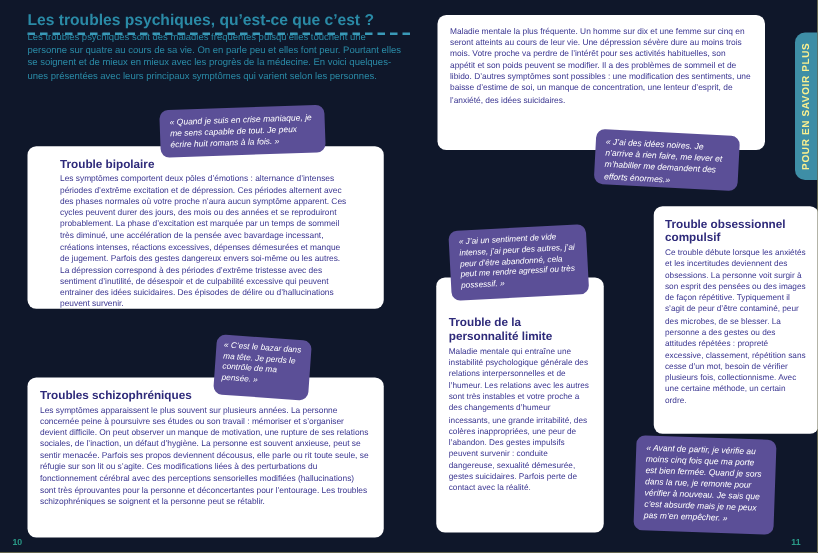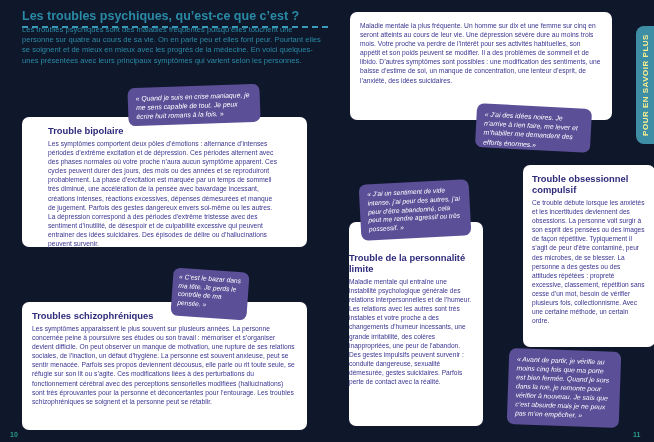--- a/index.html
+++ b/index.html
@@ -34,21 +34,21 @@
     <h3>Troubles schizophréniques</h3>
     <p>Les symptômes apparaissent le plus souvent sur plusieurs années. La personne concernée peine à poursuivre ses études ou son travail : mémoriser et s’organiser devient difficile. On peut observer un manque de motivation, une rupture de ses relations sociales, de l’inaction, un défaut d’hygiène. La personne est souvent anxieuse, peut se sentir menacée. Parfois ses propos deviennent décousus, elle parle ou rit toute seule, se réfugie sur son lit ou s’agite. Ces modifications liées à des perturbations du fonctionnement cérébral avec des perceptions sensorielles modifiées (hallucinations) sont très éprouvantes pour la personne et déconcertantes pour l’entourage. Les troubles schizophréniques se soignent et la personne peut se rétablir.</p>
   </div>
   <div class="quote" style="left:172px;top:270px;width:76px;height:48px;transform:rotate(4deg);font-size:6.6px;line-height:8.6px;padding:5px 6px;">« C’est le bazar dans ma tête. Je perds le contrôle de ma pensée. »</div>
 
   <div class="card" style="left:350px;top:12px;width:262px;height:108px;padding:6px 10px;box-sizing:border-box;">
     <p>Maladie mentale la plus fréquente. Un homme sur dix et une femme sur cinq en seront atteints au cours de leur vie. Une dépression sévère dure au moins trois mois. Votre proche va perdre de l’intérêt pour ses activités habituelles, son appétit et son poids peuvent se modifier. Il a des problèmes de sommeil et de libido. D’autres symptômes sont possibles : une modification des sentiments, une baisse d’estime de soi, un manque de concentration, une lenteur d’esprit, de l’anxiété, des idées suicidaires.</p>
   </div>
   <div class="quote" style="left:476px;top:106px;width:115px;height:44px;transform:rotate(3deg);">« J’ai des idées noires. Je n’arrive à rien faire, me lever et m’habiller me demandent des efforts énormes.»</div>
 
-  <div class="card" style="left:349px;top:222px;width:134px;height:204px;padding:30px 10px 6px 0;box-sizing:border-box;">
+  <div class="card" style="left:349px;top:222px;width:134px;height:204px;padding:30px 10px 6px 10px;box-sizing:border-box;">
     <h3>Trouble de la personnalité limite</h3>
     <p style="font-size:6.6px;line-height:9.1px;">Maladie mentale qui entraîne une instabilité psychologique générale des relations interpersonnelles et de l’humeur. Les relations avec les autres sont très instables et votre proche a des changements d’humeur incessants, une grande irritabilité, des colères inappropriées, une peur de l’abandon. Des gestes impulsifs peuvent survenir : conduite dangereuse, sexualité démesurée, gestes suicidaires. Parfois perte de contact avec la réalité.</p>
   </div>
   <div class="quote" style="left:360px;top:182px;width:110px;height:56px;transform:rotate(-3deg);font-size:6.6px;line-height:8.8px;">« J’ai un sentiment de vide intense, j’ai peur des autres, j’ai peur d’être abandonné, cela peut me rendre agressif ou très possessif. »</div>
 
   <div class="card" style="left:495px;top:165px;width:132px;height:182px;padding:8px 9px;box-sizing:border-box;margin-left:28px;">
     <h3>Trouble obsessionnel compulsif</h3>
     <p style="font-size:6.6px;line-height:9.1px;">Ce trouble débute lorsque les anxiétés et les incertitudes deviennent des obsessions. La personne voit surgir à son esprit des pensées ou des images de façon répétitive. Typiquement il s’agit de peur d’être contaminé, peur des microbes, de se blesser. La personne a des gestes ou des attitudes répétées : propreté excessive, classement, répétition sans cesse d’un mot, besoin de vérifier plusieurs fois, collectionnisme. Avec une certaine méthode, un certain ordre.</p>
   </div>
   <div class="quote" style="left:508px;top:350px;width:112px;height:76px;transform:rotate(2deg);font-size:6.8px;line-height:9px;">« Avant de partir, je vérifie au moins cinq fois que ma porte est bien fermée. Quand je sors dans la rue, je remonte pour vérifier à nouveau. Je sais que c’est absurde mais je ne peux pas m’en empêcher. »</div>

